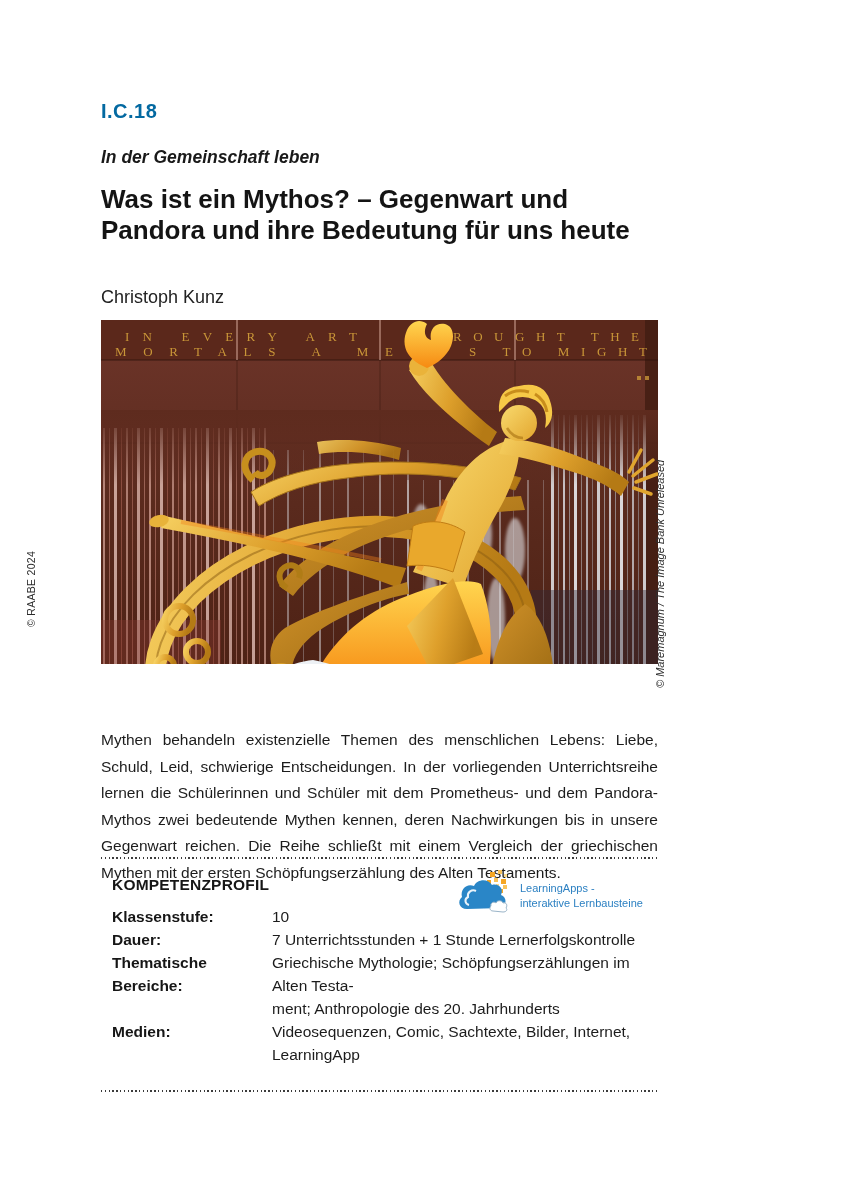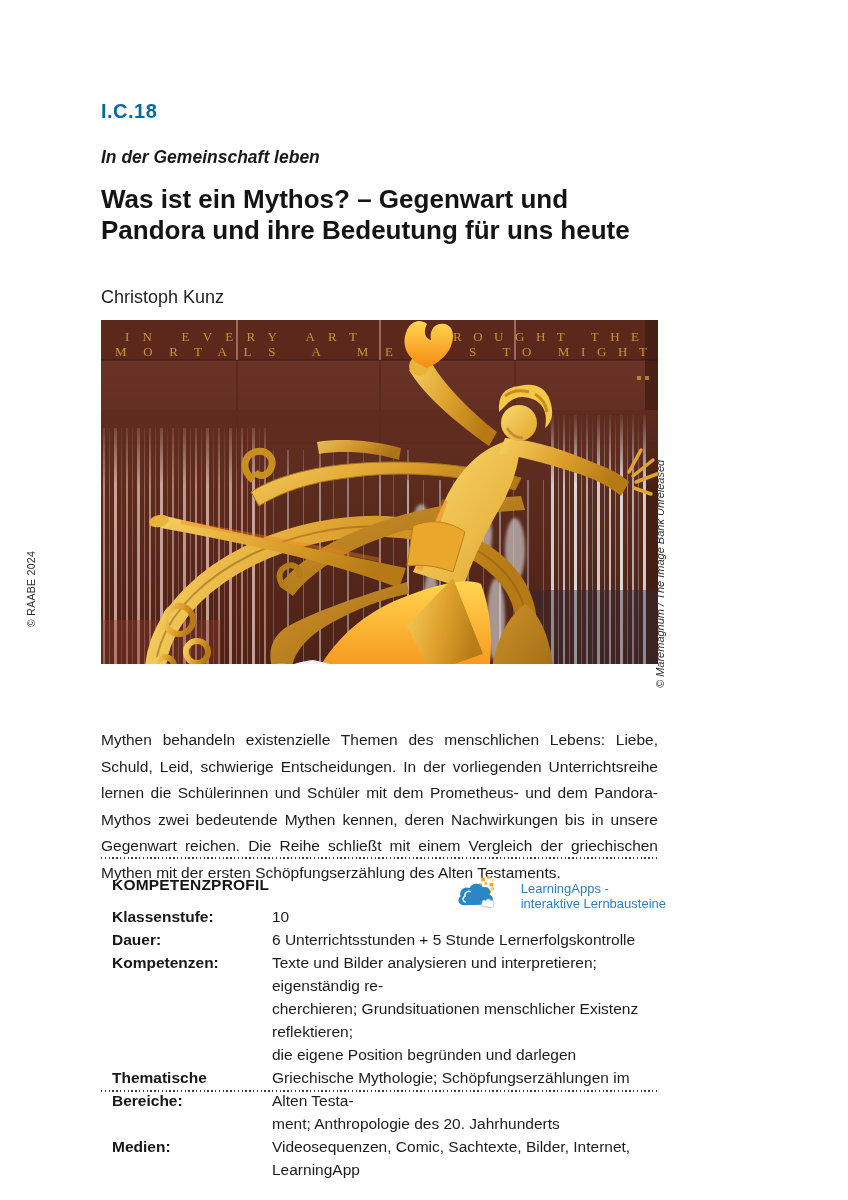--- a/index.html
+++ b/index.html
@@ -15,21 +15,21 @@
   .photocredit{left:667px;top:674px;font-size:11px;font-style:italic;color:#2e2e2e;}
   .intro{left:101px;top:727px;width:557px;font-size:15.5px;line-height:26.5px;text-align:justify;color:#1c1c1c;}
   .dotted{height:2px;width:557px;left:101px;background:repeating-linear-gradient(to right,#3b3b3b 0 1.4px,transparent 1.4px 3.8px);}
   .dot1{top:857px;} .dot2{top:1090px;}
   .kheading{left:112px;top:876px;font-size:15.5px;font-weight:bold;color:#161616;letter-spacing:.2px;}
   .rows{left:101px;top:905px;width:557px;font-size:15.5px;line-height:23px;}
   .row{display:flex;}
   .lbl{width:171px;box-sizing:border-box;padding-left:11px;font-weight:bold;color:#161616;flex:none;}
   .val{flex:1;color:#1c1c1c;}
   .logo{left:456px;top:869px;width:210px;height:50px;display:flex;align-items:flex-start;cursor:pointer;}
-  .logo-text{font-size:13px;line-height:15px;color:#2c80c2;padding-top:12px;margin-left:20px;white-space:nowrap;}
+  .logo-text{font-size:11px;line-height:15px;color:#2c80c2;padding-top:12px;margin-left:4px;white-space:nowrap;}
 </style>
 </head>
 <body>
 
 <div class="abs code">I.C.18</div>
 <div class="abs series">In der Gemeinschaft leben</div>
 <div class="abs title">Was ist ein Mythos? – Gegenwart und Pandora und ihre Bedeutung für uns heute</div>
 <div class="abs author">Christoph Kunz</div>
 
 <div class="rot copyleft">© RAABE 2024</div>
@@ -227,29 +227,21 @@
 <div class="abs rows">
   <div class="row">
     <div class="lbl">Klassenstufe:</div>
     <div class="val">
       <div>10</div>
     </div>
   </div>
   <div class="row">
     <div class="lbl">Dauer:</div>
     <div class="val">
-      <div>6 Unterrichtsstunden + 5 Stunde Lernerfolgskontrolle</div>
-    </div>
-  </div>
-  <div class="row">
-    <div class="lbl">Kompetenzen:</div>
-    <div class="val">
-      <div>Texte und Bilder analysieren und interpretieren; eigenständig re-</div>
-      <div>cherchieren; Grundsituationen menschlicher Existenz reflektieren;</div>
-      <div>die eigene Position begründen und darlegen</div>
+      <div>7 Unterrichtsstunden + 1 Stunde Lernerfolgskontrolle</div>
     </div>
   </div>
   <div class="row">
     <div class="lbl">Thematische Bereiche:</div>
     <div class="val">
       <div>Griechische Mythologie; Schöpfungserzählungen im Alten Testa-</div>
       <div>ment; Anthropologie des 20. Jahrhunderts</div>
     </div>
   </div>
   <div class="row">

